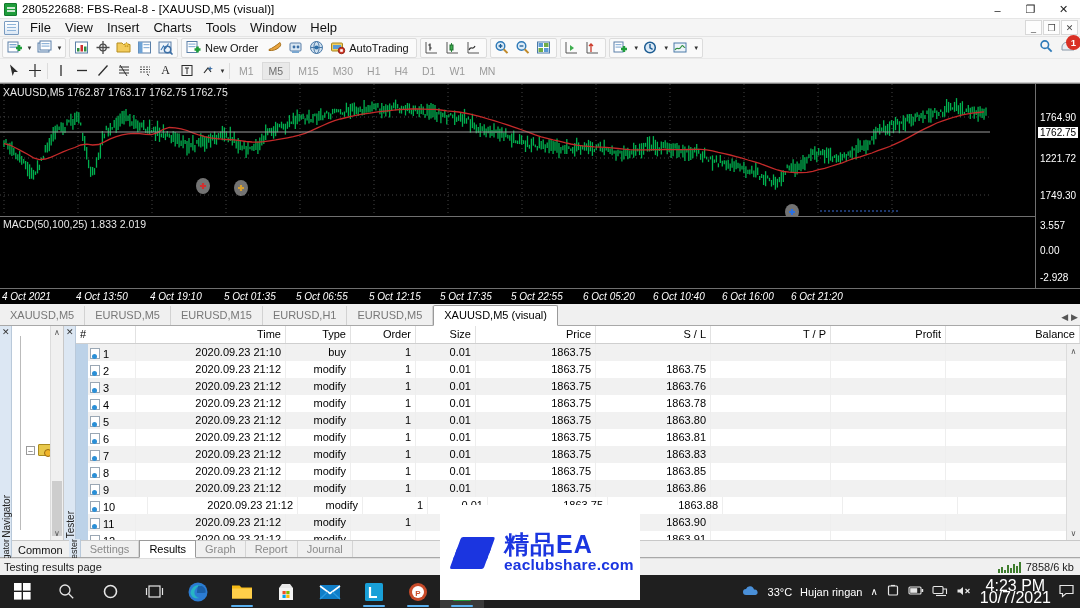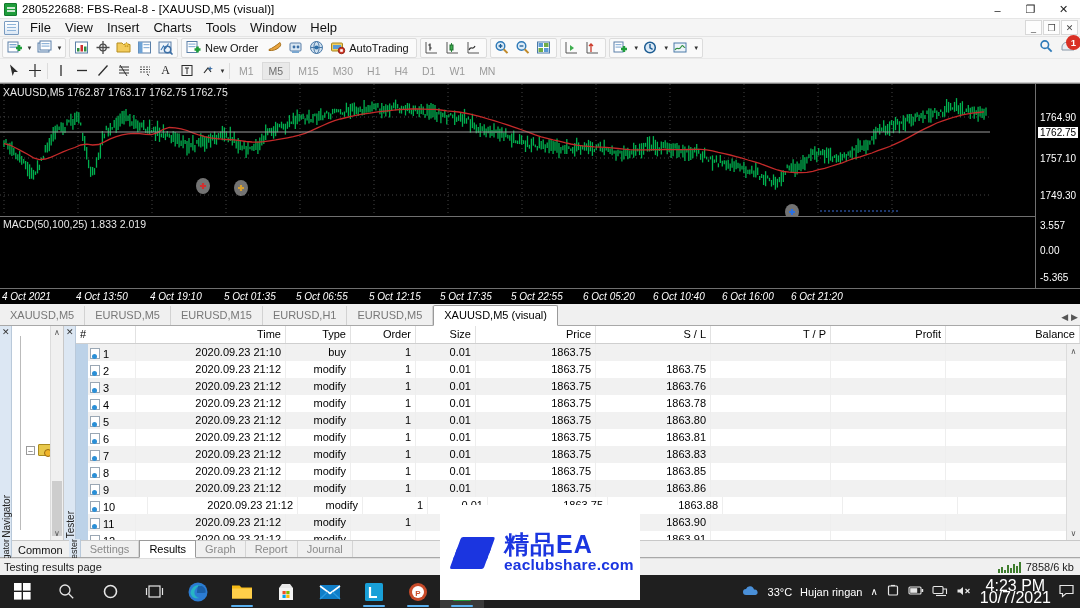--- a/index.html
+++ b/index.html
@@ -1366,25 +1366,25 @@
 
     <div class="chart-label">XAUUSD,M5  1762.87 1763.17 1762.75 1762.75</div>
 
     <div class="macdpane">
       <div class="chart-label" style="top:1px;">MACD(50,100,25) 1.833 2.019</div>
     </div>
 
     <div class="pricescale">
         <div style="top: 28px;">1764.90</div>
         <div class="cur" style="top: 43px;">1762.75</div>
-        <div style="top: 69px;">1757.10</div>
+        <div style="top: 69px;">1221.72</div>
         <div style="top: 106px;">1749.30</div>
         <div style="top: 136px;">3.557</div>
         <div style="top: 161px;">0.00</div>
-        <div style="top: 188px;">-5.365</div>
+        <div style="top: 188px;">-2.928</div>
       </div>
   </div>
 
   <div class="timeaxis">
       <span style="left: 2px;">4 Oct 2021</span>
       <span style="left: 76px;">4 Oct 13:50</span>
       <span style="left: 150px;">4 Oct 19:10</span>
       <span style="left: 224px;">5 Oct 01:35</span>
       <span style="left: 296px;">5 Oct 06:55</span>
       <span style="left: 369px;">5 Oct 12:15</span>

